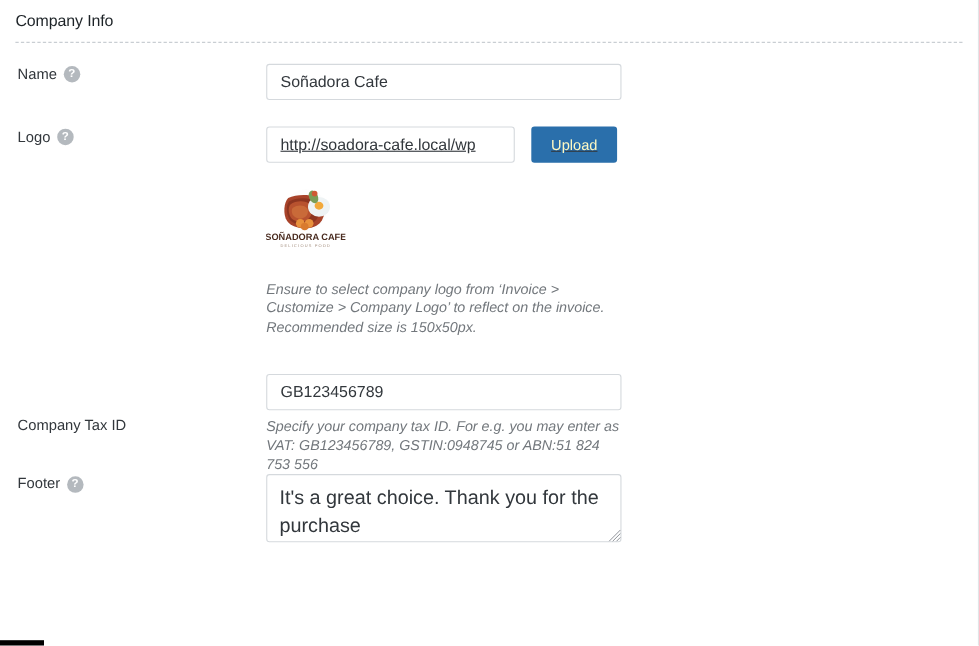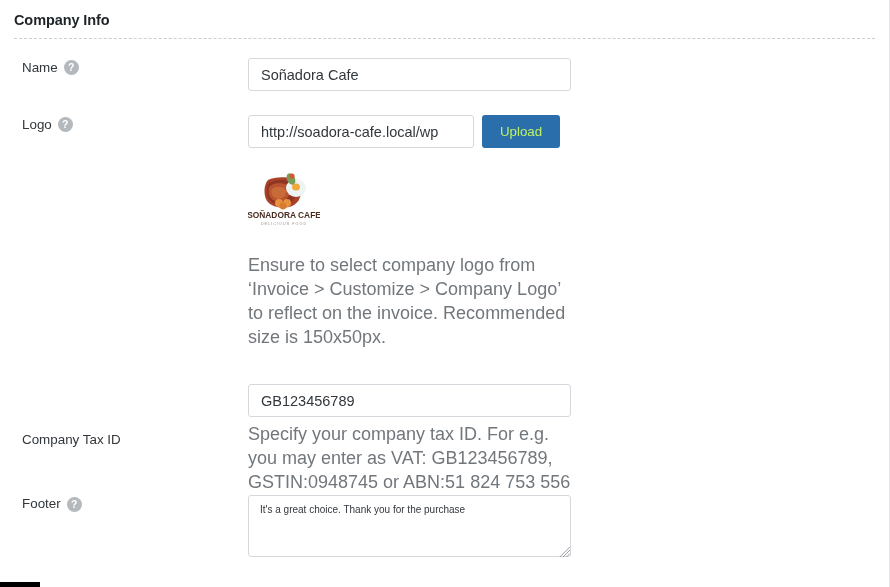--- a/index.html
+++ b/index.html
@@ -18,32 +18,32 @@
   .page {
     position: relative;
     width: 890px;
     height: 587px;
     box-sizing: border-box;
     border-right: 1px solid #e2e4e7;
     background: #fff;
   }
   .section-title {
     font-size: 14.5px;
-    font-weight: bold;
+    font-weight: normal;
     color: #1d2327;
     padding: 12px 0 10px 14px;
     letter-spacing: -0.1px;
   }
   .divider {
     margin: 0 14px 0 14px;
     border-top: 1px dashed #c9ced3;
     height: 0;
   }
   .form {
-    padding: 0 22px;
+    padding: 0 16px;
   }
   .field-row {
     display: flex;
     align-items: flex-start;
     position: relative;
   }
   .field-label {
     width: 226px;
     flex: 0 0 226px;
     font-size: 13.4px;
@@ -86,60 +86,62 @@
     outline: none;
     white-space: nowrap;
     overflow: hidden;
     text-overflow: clip;
   }
   .input-wide { width: 323px; }
   .input-url  { width: 226px; }
   .upload-row {
     display: flex;
     align-items: flex-start;
-    gap: 8px;
+    gap: 15px;
+    text-decoration: underline;
   }
   .btn-upload {
     box-sizing: border-box;
     background: #2a6fab;
-    color: #bef264;
+    color: #fef9c3;
     border: none;
     border-radius: 3px;
     font-family: "Liberation Sans", sans-serif;
     font-size: 13.3px;
     padding: 0 18px;
     height: 33px;
     line-height: 33px;
     cursor: pointer;
     text-align: center;
   }
   .logo-preview {
     margin-top: 22px;
     width: 72px;
     height: 58px;
     position: relative;
   }
   .logo-svg { display: block; }
   .hint {
-    font-size: 18px;
+    font-size: 13px;
+    font-style: italic;
     color: #72777c;
     line-height: 1.33;
     width: 325px;
     margin-top: 6px;
   }
   .hint-logo { margin-top: 26px; }
   .textarea-box {
     box-sizing: border-box;
     width: 323px;
     height: 62px;
     border: 1px solid #d5d9dd;
     border-radius: 3px;
     background: #ffffff;
     font-family: "Liberation Sans", sans-serif;
-    font-size: 10px;
+    font-size: 18px;
     color: #32373c;
     padding: 7px 11px;
     line-height: 1.45;
     position: relative;
     overflow: hidden;
   }
   .resize-grip {
     position: absolute;
     right: 1px;
     bottom: 1px;

